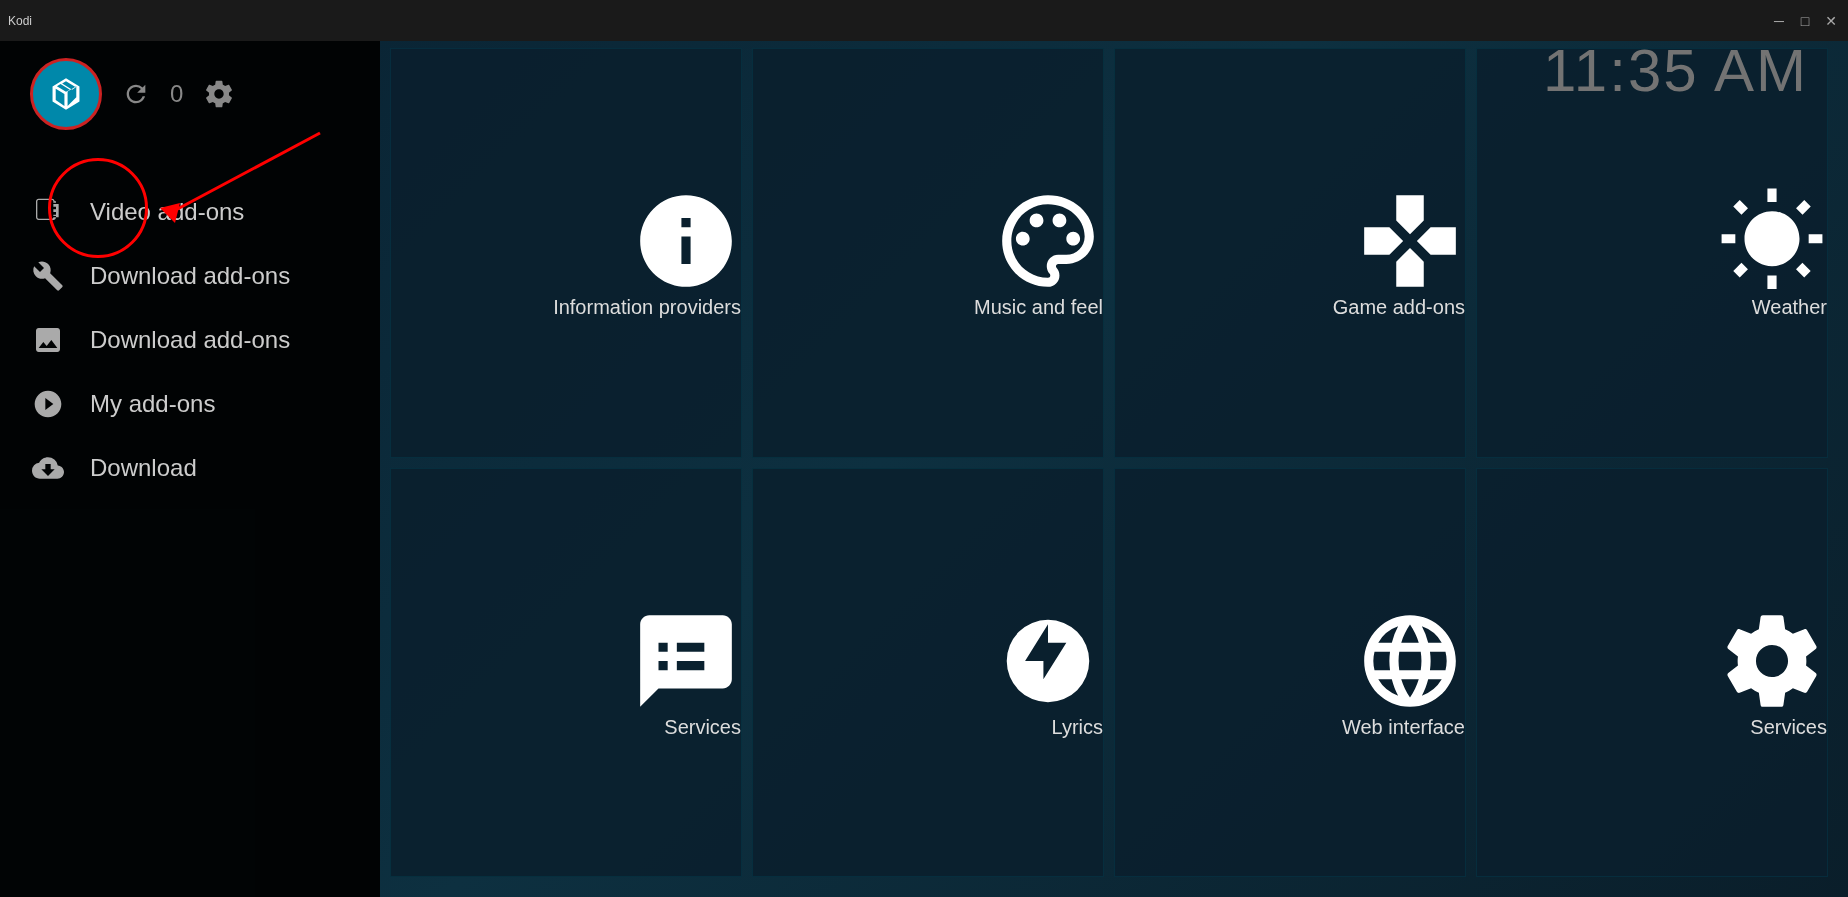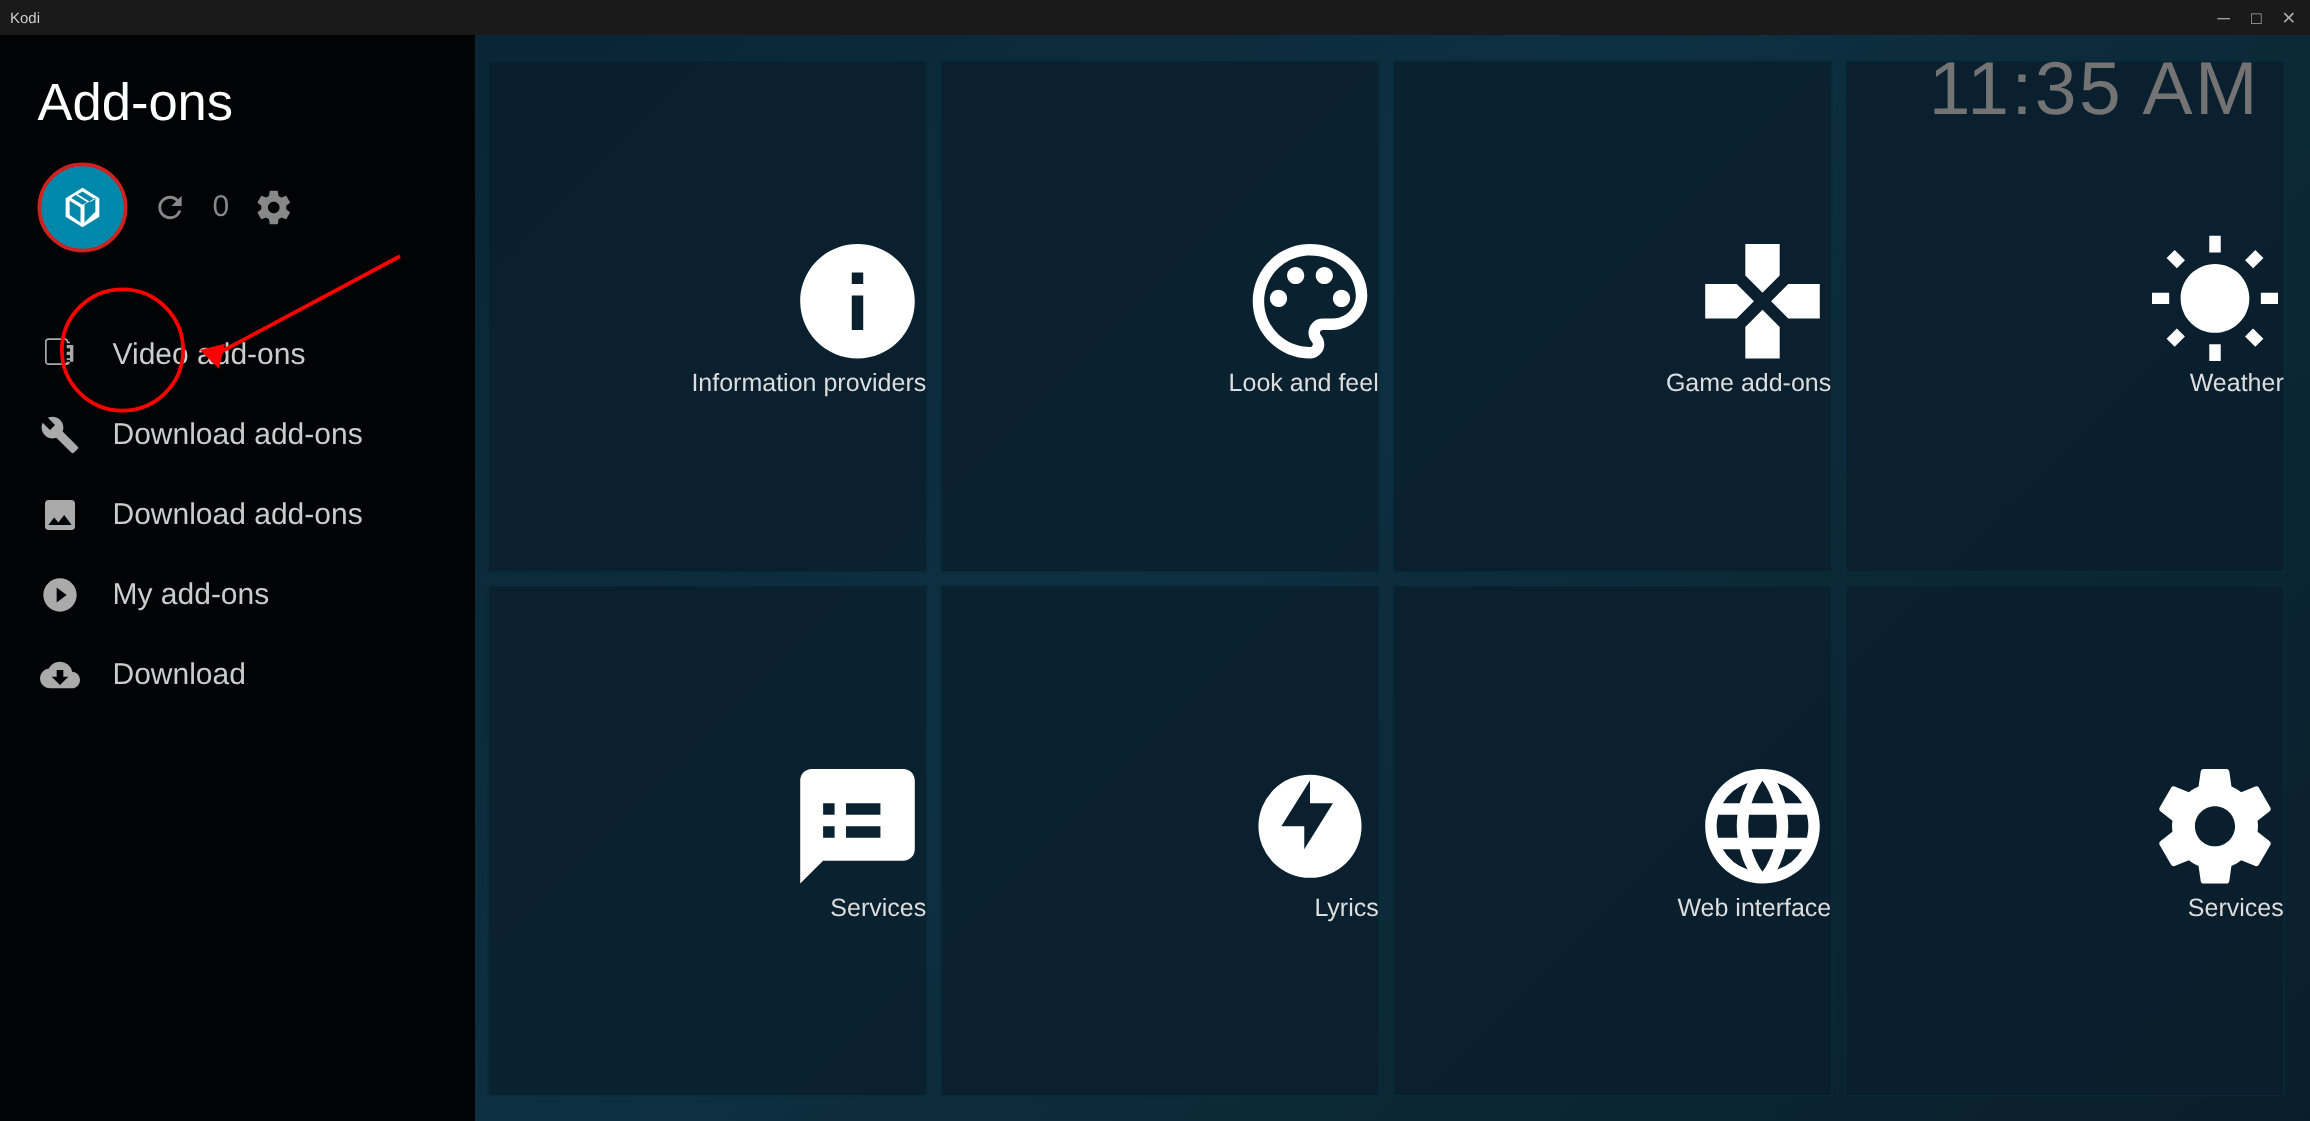--- a/index.html
+++ b/index.html
@@ -10,21 +10,21 @@
       font-family: 'Segoe UI', Arial, sans-serif;
       color: #fff;
       overflow: hidden;
       position: relative;
     }
 
     
     .titlebar {
       position: absolute;
       top: 0; left: 0; right: 0;
-      height: 28px;
+      height: 41px;
       background: #1a1a1a;
       display: flex;
       align-items: center;
       justify-content: space-between;
       padding: 0 8px;
       z-index: 100;
     }
     .titlebar-title {
       font-size: 12px;
       color: #ccc;
@@ -248,21 +248,20 @@
     <button class="titlebar-btn">─</button>
     <button class="titlebar-btn">□</button>
     <button class="titlebar-btn close">✕</button>
   </div>
 </div>
 
 <div class="app-container">
 
   <div class="sidebar">
     <div class="sidebar-header">
-      <h1 class="page-title">Add-ons</h1>
 
       <div class="addon-controls">
 
         <div class="red-circle"></div>
 
         <svg class="red-arrow" viewBox="0 0 220 120">
           <line x1="210" y1="10" x2="60" y2="90" stroke="red" stroke-width="3"></line>
           <polygon points="50,85 70,80 65,100" fill="red"></polygon>
         </svg>
 
@@ -351,21 +350,21 @@
       </div>
       <span class="addon-tile-label">Information providers</span>
     </div>
 
     <div class="addon-tile">
       <div class="addon-tile-icon">
         <svg viewBox="0 0 24 24">
           <path d="M12 22C6.49 22 2 17.51 2 12S6.49 2 12 2s10 4.04 10 9c0 3.31-2.69 6-6 6h-1.77c-.28 0-.5.22-.5.5 0 .12.05.23.13.33.41.47.64 1.06.64 1.67A2.5 2.5 0 0112 22zm0-18c-4.41 0-8 3.59-8 8s3.59 8 8 8c.28 0 .5-.22.5-.5a.54.54 0 00-.14-.35c-.41-.46-.63-1.05-.63-1.65a2.5 2.5 0 012.5-2.5H16c2.21 0 4-1.79 4-4 0-3.86-3.59-7-8-7zm-5.5 9c-.83 0-1.5-.67-1.5-1.5S5.67 10 6.5 10s1.5.67 1.5 1.5S7.33 13 6.5 13zm3-4C8.67 9 8 8.33 8 7.5S8.67 6 9.5 6s1.5.67 1.5 1.5S10.33 9 9.5 9zm5 0c-.83 0-1.5-.67-1.5-1.5S13.67 6 14.5 6s1.5.67 1.5 1.5S15.33 9 14.5 9zm3 4c-.83 0-1.5-.67-1.5-1.5s.67-1.5 1.5-1.5 1.5.67 1.5 1.5-.67 1.5-1.5 1.5z"></path>
         </svg>
       </div>
-      <span class="addon-tile-label">Look and feel</span>
+      <span class="addon-tile-label">Music and feel</span>
     </div>
 
     <div class="addon-tile">
       <div class="addon-tile-icon">
         <svg viewBox="0 0 24 24">
           <path d="M15 7.5V2H9v5.5l3 3 3-3zM7.5 9H2v6h5.5l3-3-3-3zM9 16.5V22h6v-5.5l-3-3-3 3zM16.5 9l-3 3 3 3H22V9h-5.5z"></path>
         </svg>
       </div>
       <span class="addon-tile-label">Game add-ons</span>
     </div>

